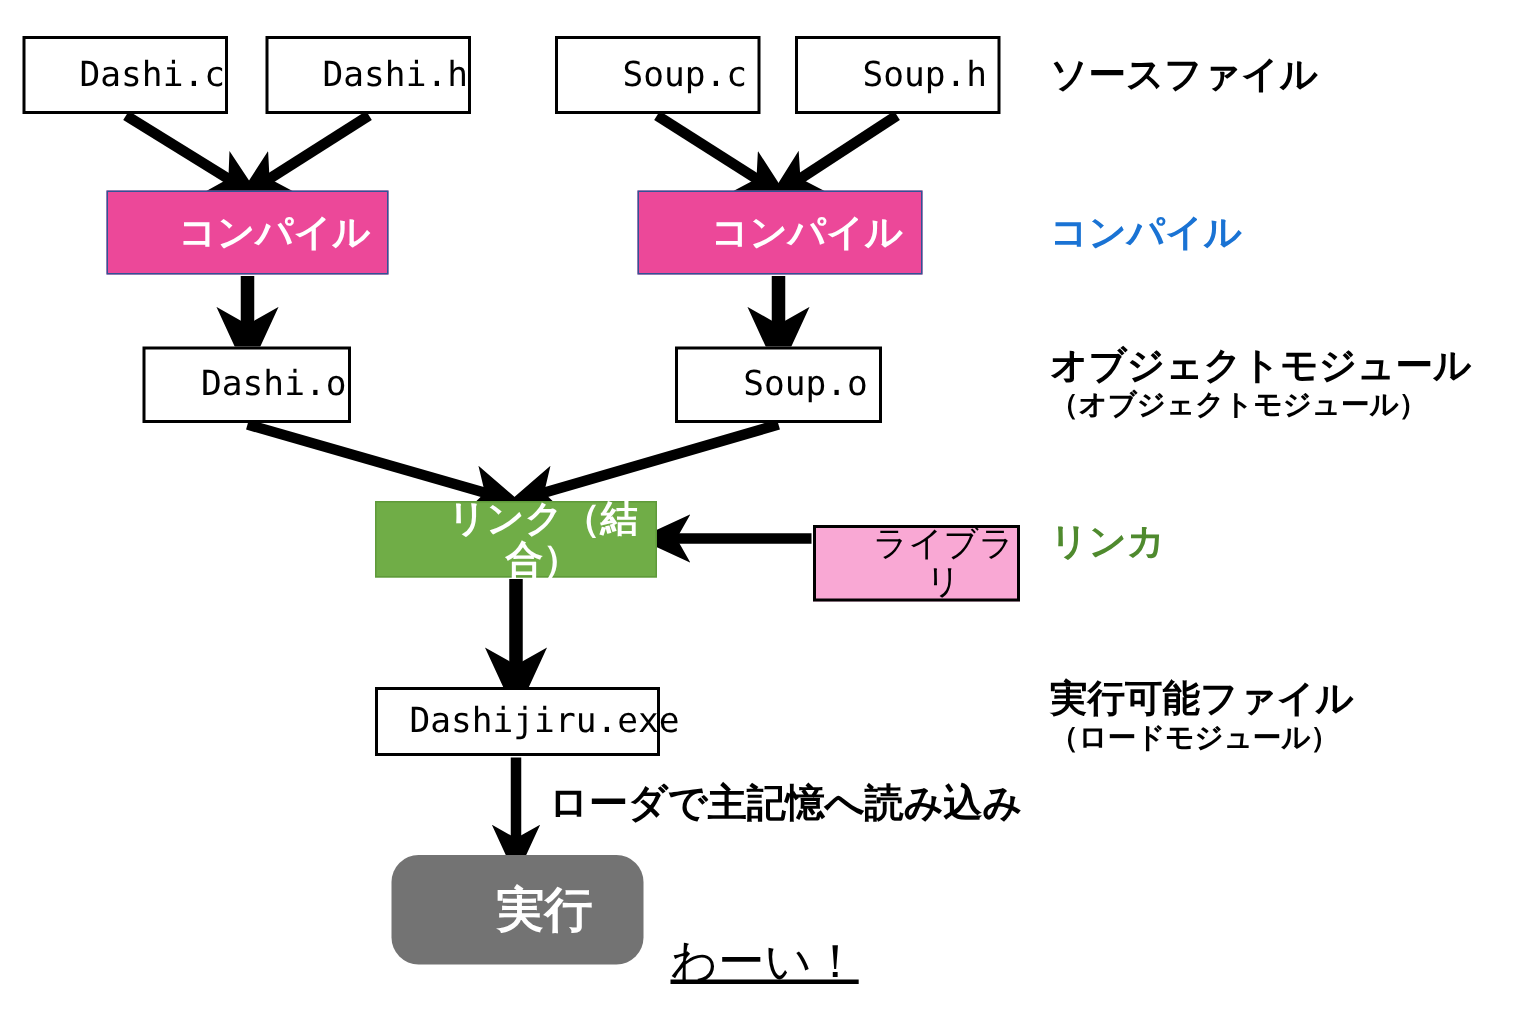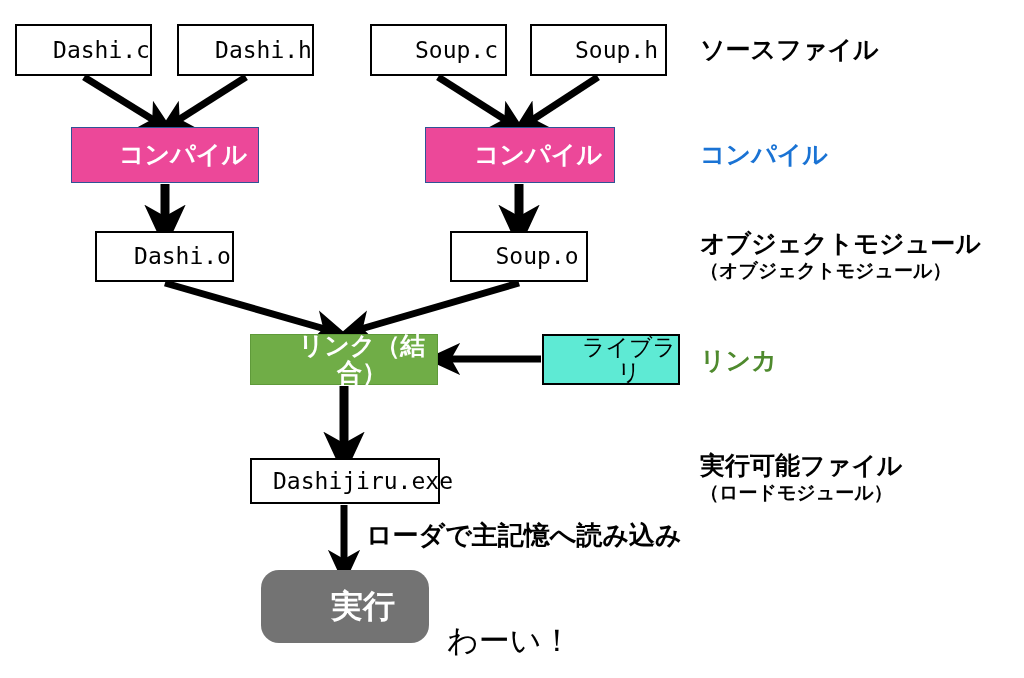--- a/index.html
+++ b/index.html
@@ -43,25 +43,26 @@
     color: #000000;
     letter-spacing: 0px;
   }
   .jp-box {
     font-family: "DejaVu Sans", sans-serif;
     font-weight: bold;
     color: #ffffff;
     font-size: 25px;
   }
   .lib-box {
-    background: #5eead4;
+    background: #f9a8d4;
     border: 2px solid #000000;
     font-family: "DejaVu Sans", sans-serif;
     font-size: 23px;
     color: #000000;
+    margin-top: 16px;
   }
   .compile-box {
     background: #ec4899;
     border: 1px solid #2f5496;
   }
   .link-box {
     background: #70ad47;
     border: 1px solid #5f9a3a;
   }
   .run-box {
@@ -171,21 +172,21 @@
     <span>Dashijiru.exe</span>
   </div>
 
   <div class="node jp-box run-box" style="left:261px; top:570px; width:168px; height:73px;">
     <span>実行</span>
   </div>
 
   <div class="free-text loader-text" style="left:366px; top:518px;">
     <span>ローダで主記憶へ読み込み</span>
   </div>
-  <div class="free-text cheer-text" style="left:447px; top:620px;">
+  <div class="free-text cheer-text" style="left:447px; top:620px;text-decoration:underline;">
     <span>わーい！</span>
   </div>
 
   <div class="side-label" style="left:700px; top:34px; width:324px;">
     <span class="main-line">ソースファイル</span>
   </div>
 
   <div class="side-label accent-blue" style="left:700px; top:139px; width:324px;">
     <span class="main-line">コンパイル</span>
   </div>

